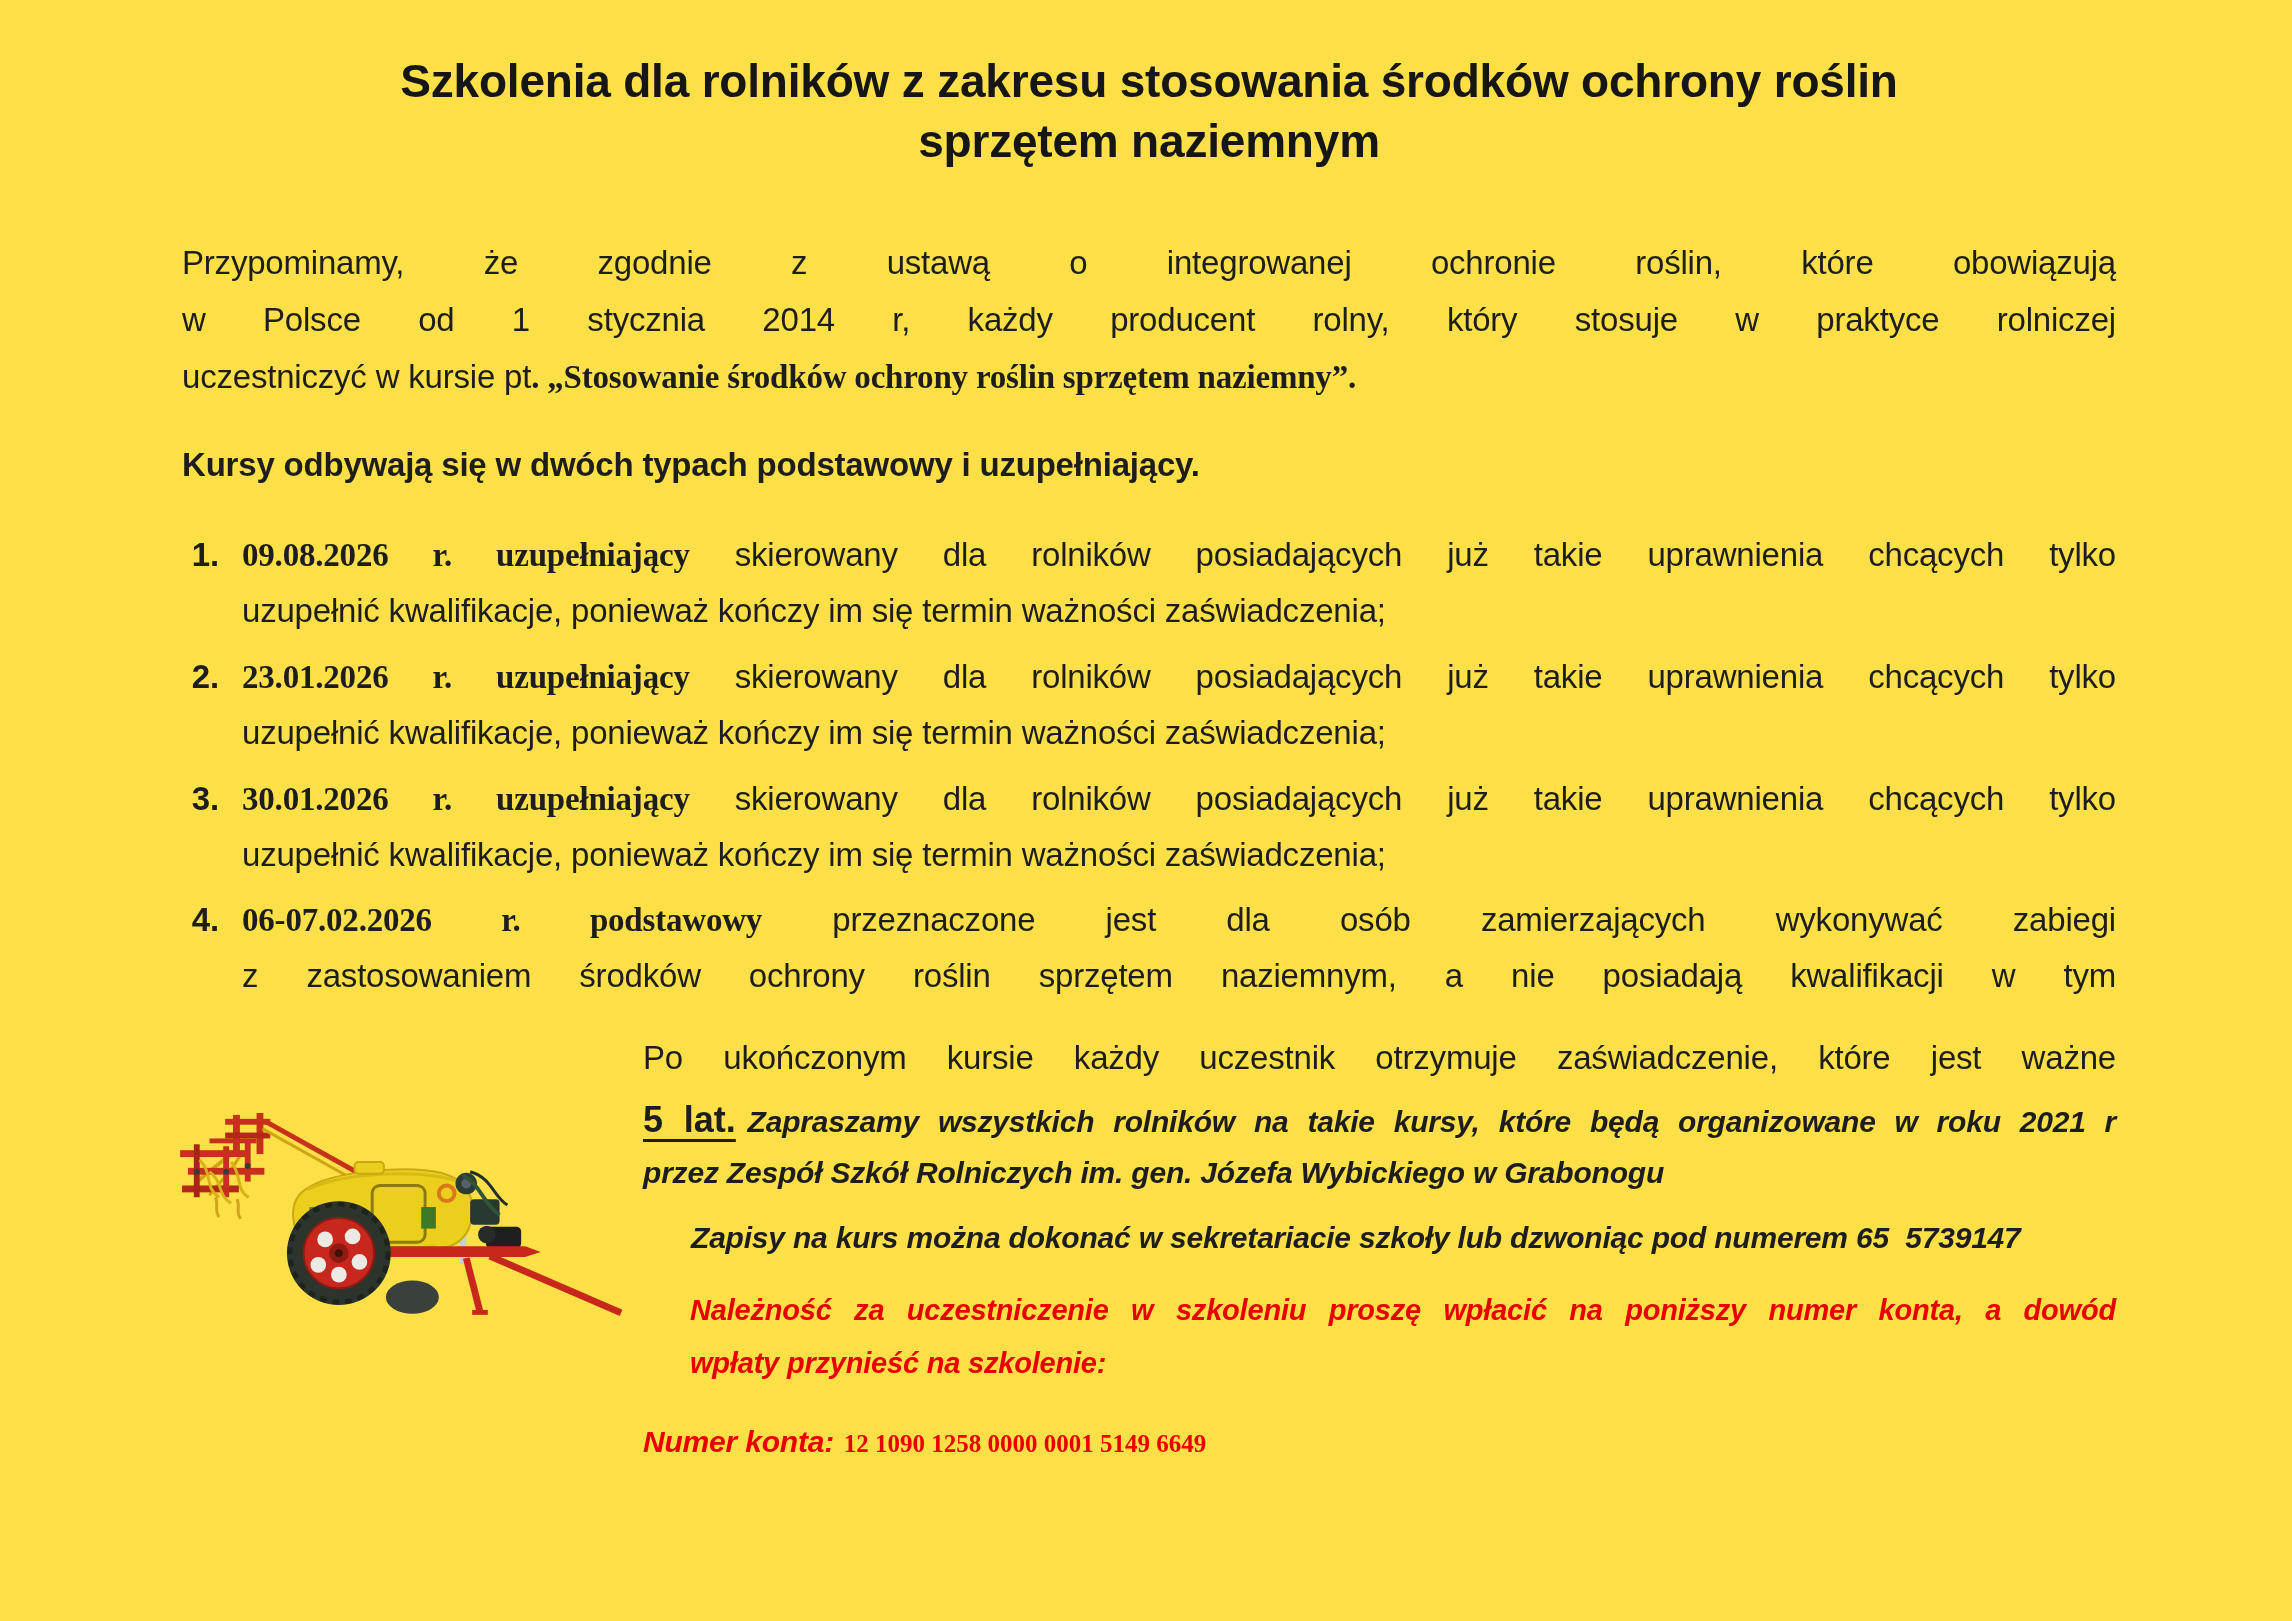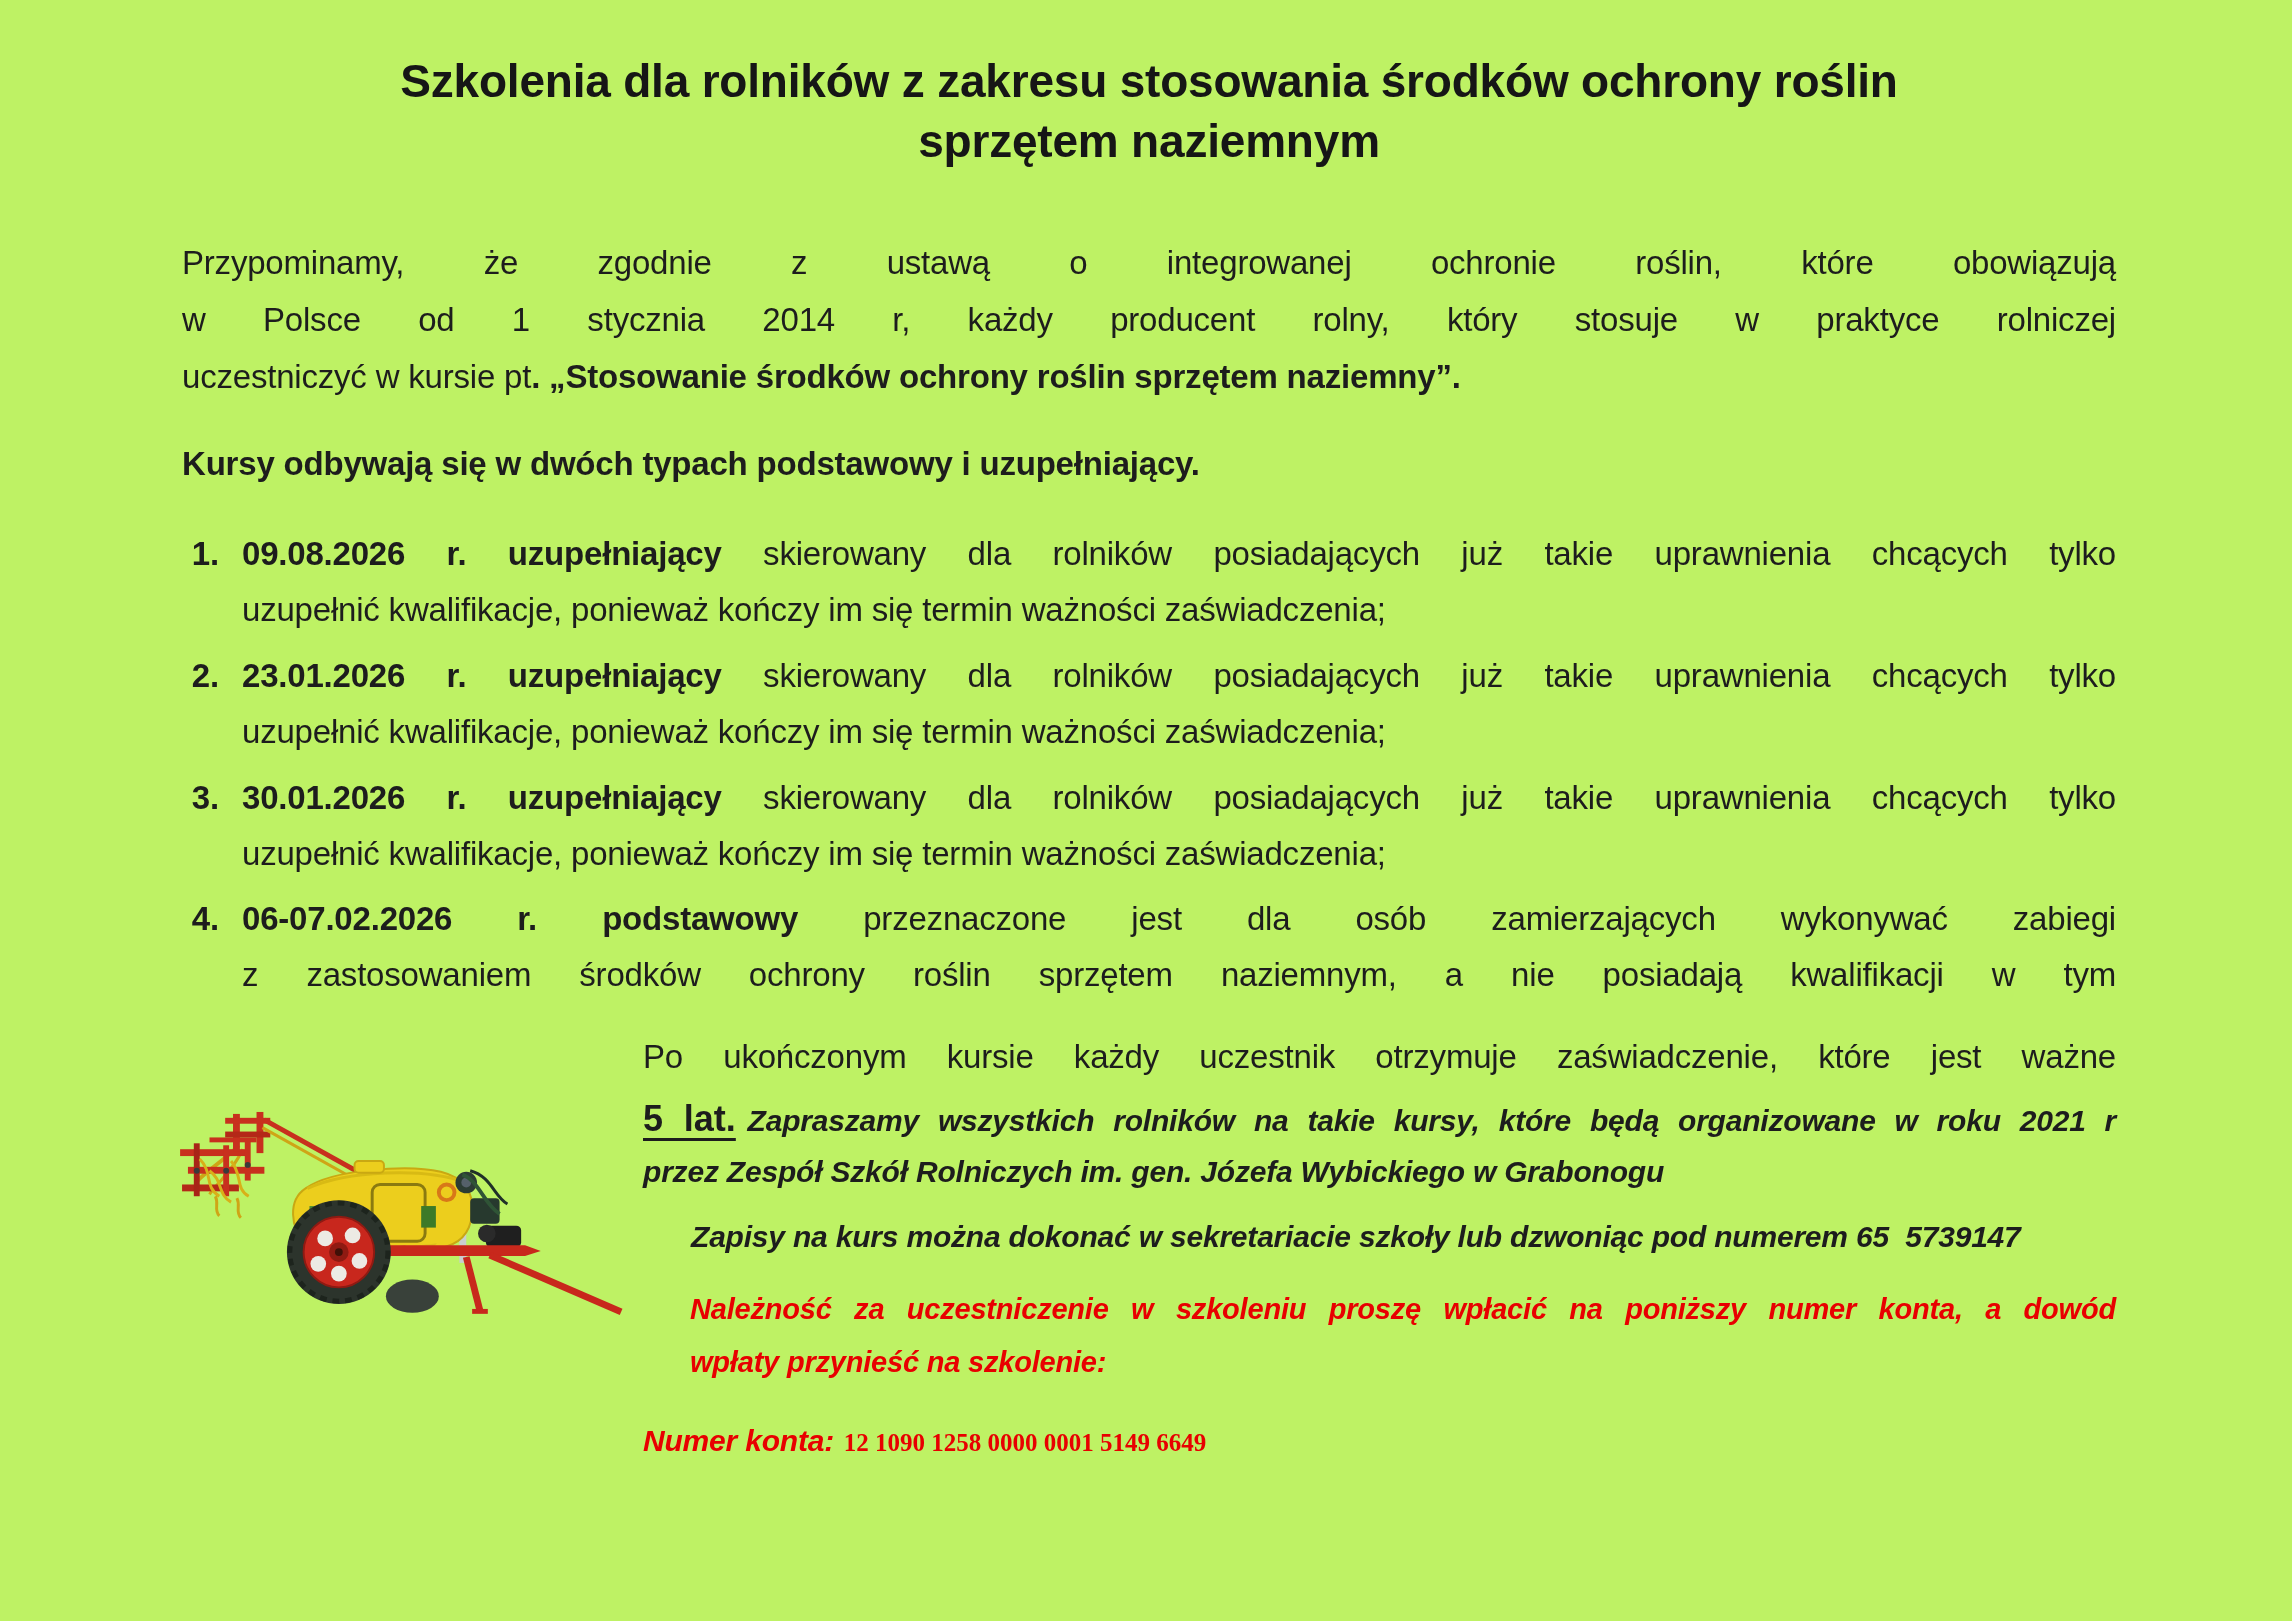--- a/index.html
+++ b/index.html
@@ -1,23 +1,23 @@
 <!DOCTYPE html>
 <html style="--red: #e80000; --text: #1d1d1d; --tank_yellow: #ecce1d; --frame_red: #c8281c;"><head>
 <meta charset="utf-8">
 <style>
   html,body{margin:0;padding:0;background:#ffffff;}
   .page{
     width:2293px;height:1621px;box-sizing:border-box;position:relative;
-    background:#bef264;color:#1d1d1d;
+    background:#fde047;color:#1d1d1d;
     padding:51px 177px 0 182px;
     font-family:"Liberation Sans","DejaVu Sans",sans-serif;
     letter-spacing:-0.2px;overflow:hidden;
   }
-  .b{font-weight:700;}
+  .b{font-weight:700;font-family:Liberation Serif, serif;}
   .bi{font-weight:700;font-style:italic;}
   .red{color:var(--red,#e80000);}
   .jline{text-align:justify;text-align-last:justify;}
   .lline{text-align:left;}
   h1{margin:0;text-align:center;font-size:46px;line-height:60px;font-weight:700;color:#161616;}
   h1 .tl{display:block;}
   .intro{margin-top:63px;font-size:33px;line-height:57px;}
   .subhead{margin-top:37px;font-size:33px;line-height:43px;font-weight:700;}
   .list{margin-top:41px;font-size:33px;line-height:56px;}
   .item{position:relative;padding-left:60px;margin-bottom:9.8px;}

